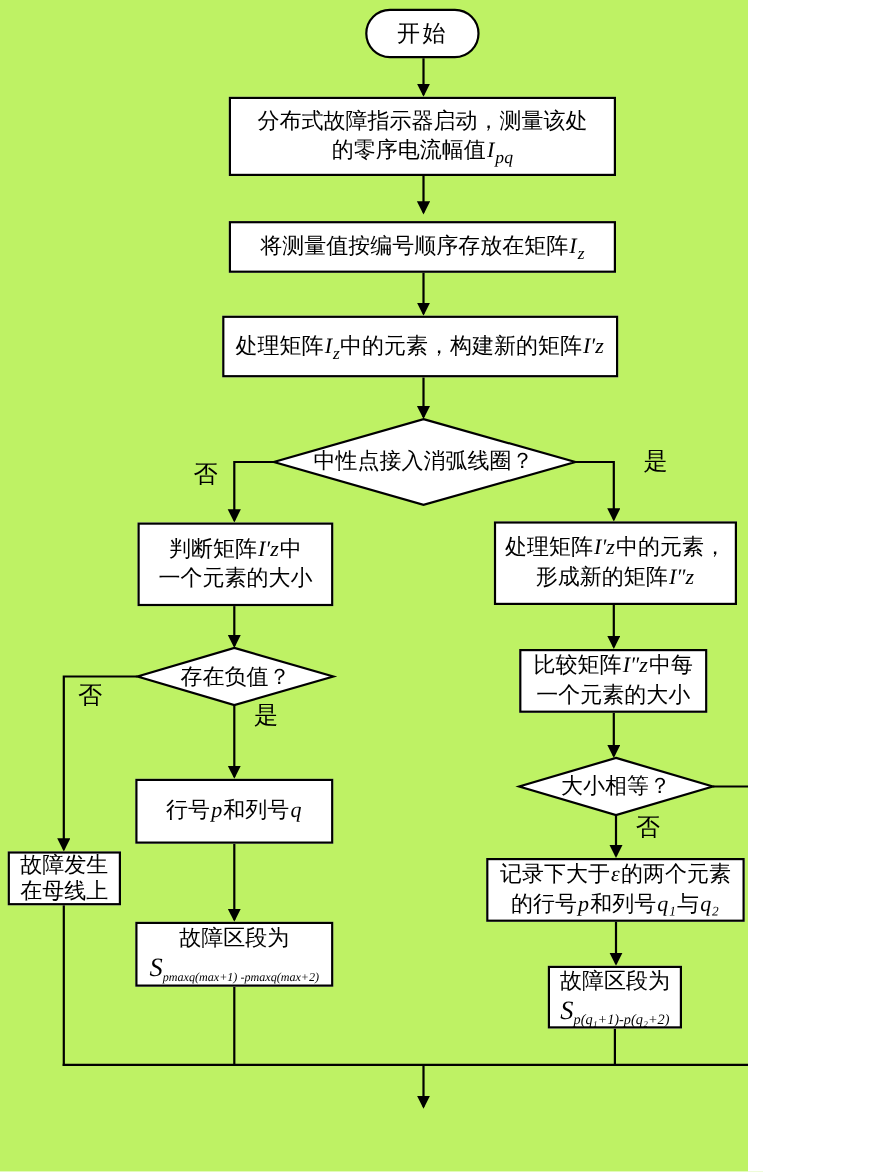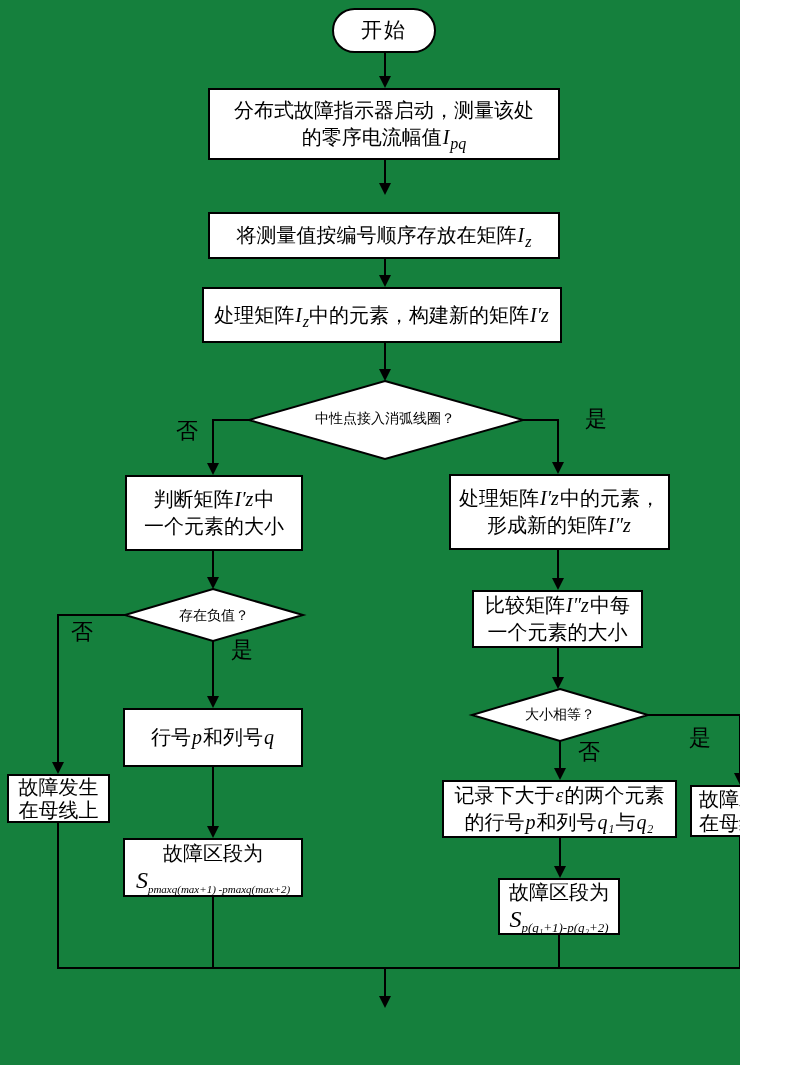--- a/index.html
+++ b/index.html
@@ -1,32 +1,32 @@
 <!DOCTYPE html>
 <html><head>
 <meta charset="utf-8">
 <style>
   html,body{margin:0;padding:0;background:#ffffff;}
   #canvas{
-    position:relative;width:740px;height:1065px;background:#15803d;
+    position:relative;width:680px;height:1065px;background:#bef264;
     font-family:"Liberation Serif","DejaVu Serif",serif;color:#000;
     overflow:hidden;
   }
   #connectors{position:absolute;left:0;top:0;width:800px;height:1065px;}
   .node{
     position:absolute;background:#fff;border:2px solid #000;box-sizing:border-box;
     display:flex;flex-direction:column;align-items:center;justify-content:center;
     text-align:center;font-size:20px;line-height:27px;
   }
   .terminal{border-radius:23px;font-size:21px;letter-spacing:2px;}
   .tline{white-space:nowrap;}
   .var{font-style:italic;padding:0 1px;}
   sub{font-size:16px;font-style:italic;line-height:0;}
   .dlabel{
-    position:absolute;text-align:center;font-size:14px;line-height:24px;
+    position:absolute;text-align:center;font-size:20px;line-height:24px;
     white-space:nowrap;background:transparent;
   }
   .elabel{position:absolute;font-size:22px;line-height:24px;}
   .fS{font-style:italic;font-size:24px;}
   .fsub{font-style:italic;font-size:11px;letter-spacing:0px;}
   .fsub2{font-style:italic;font-size:13px;}
 </style>
 </head>
 <body>
 
@@ -73,21 +73,21 @@
 
   <div class="node" style="left:208px;top:88px;width:352px;height:72px">
     <div class="tline">
       <span>分布式故障指示器启动，测量该处</span>
     </div>
     <div class="tline">
       <span>的零序电流幅值</span><span class="var">I</span><sub>pq</sub>
     </div>
   </div>
 
-  <div class="node" style="left:208px;top:212px;width:352px;height:47px">
+  <div class="node" style="left:208px;top:201px;width:352px;height:47px">
     <div class="tline">
       <span>将测量值按编号顺序存放在矩阵</span><span class="var">I</span><sub>z</sub>
     </div>
   </div>
 
   <div class="node" style="left:202px;top:287px;width:360px;height:56px">
     <div class="tline">
       <span>处理矩阵</span><span class="var">I</span><sub>z</sub><span>中的元素，构建新的矩阵</span><span class="var">I′z</span>
     </div>
   </div>

